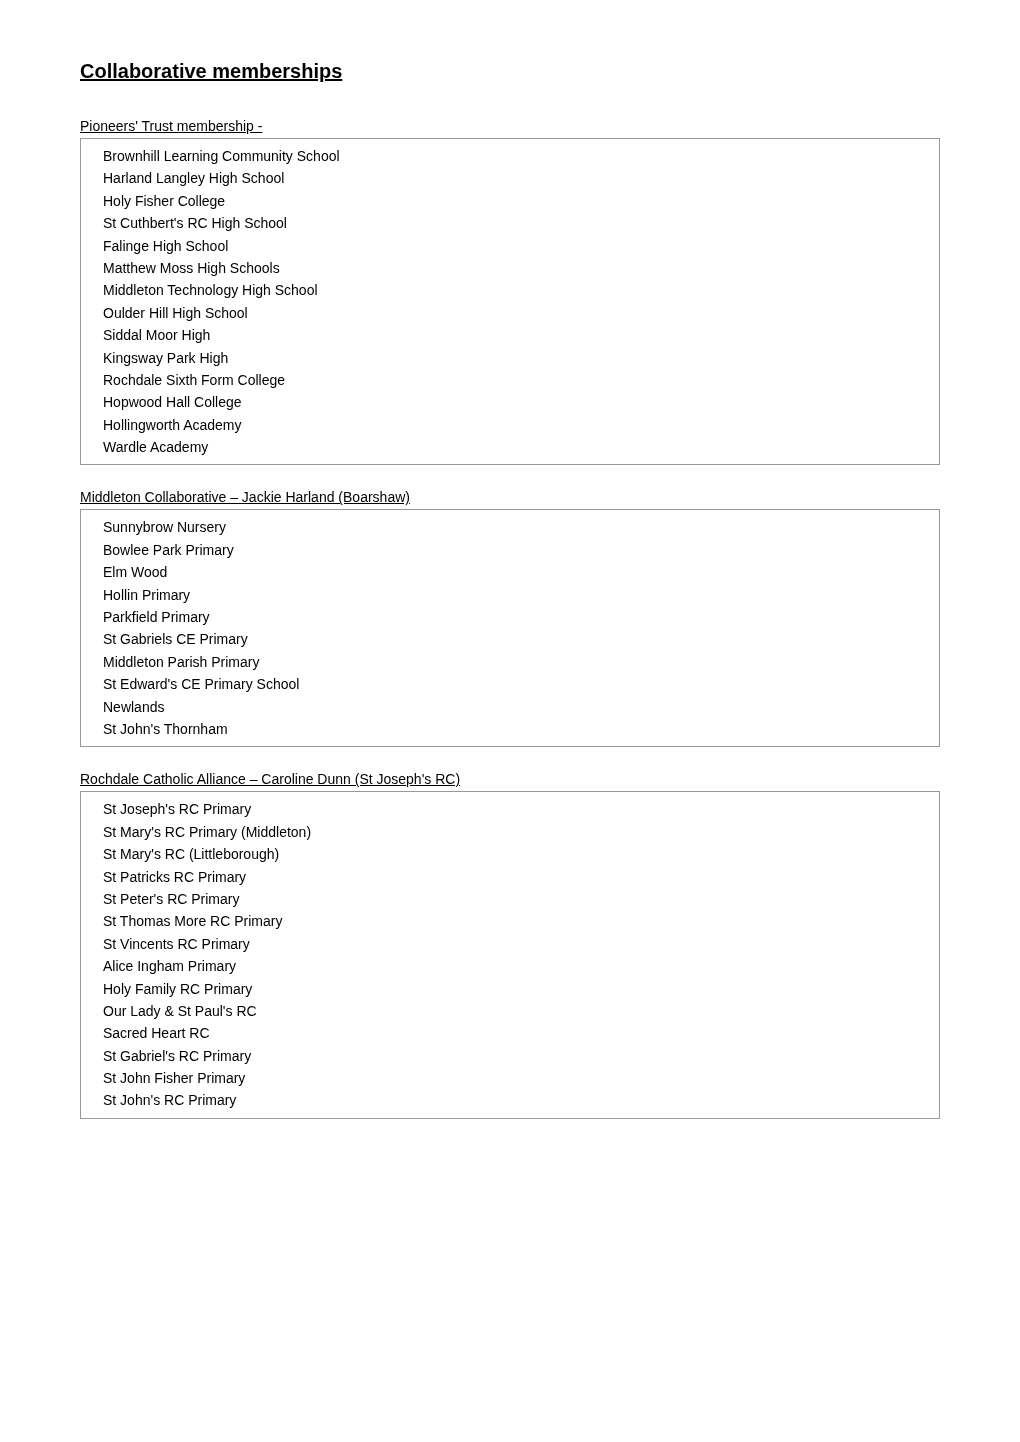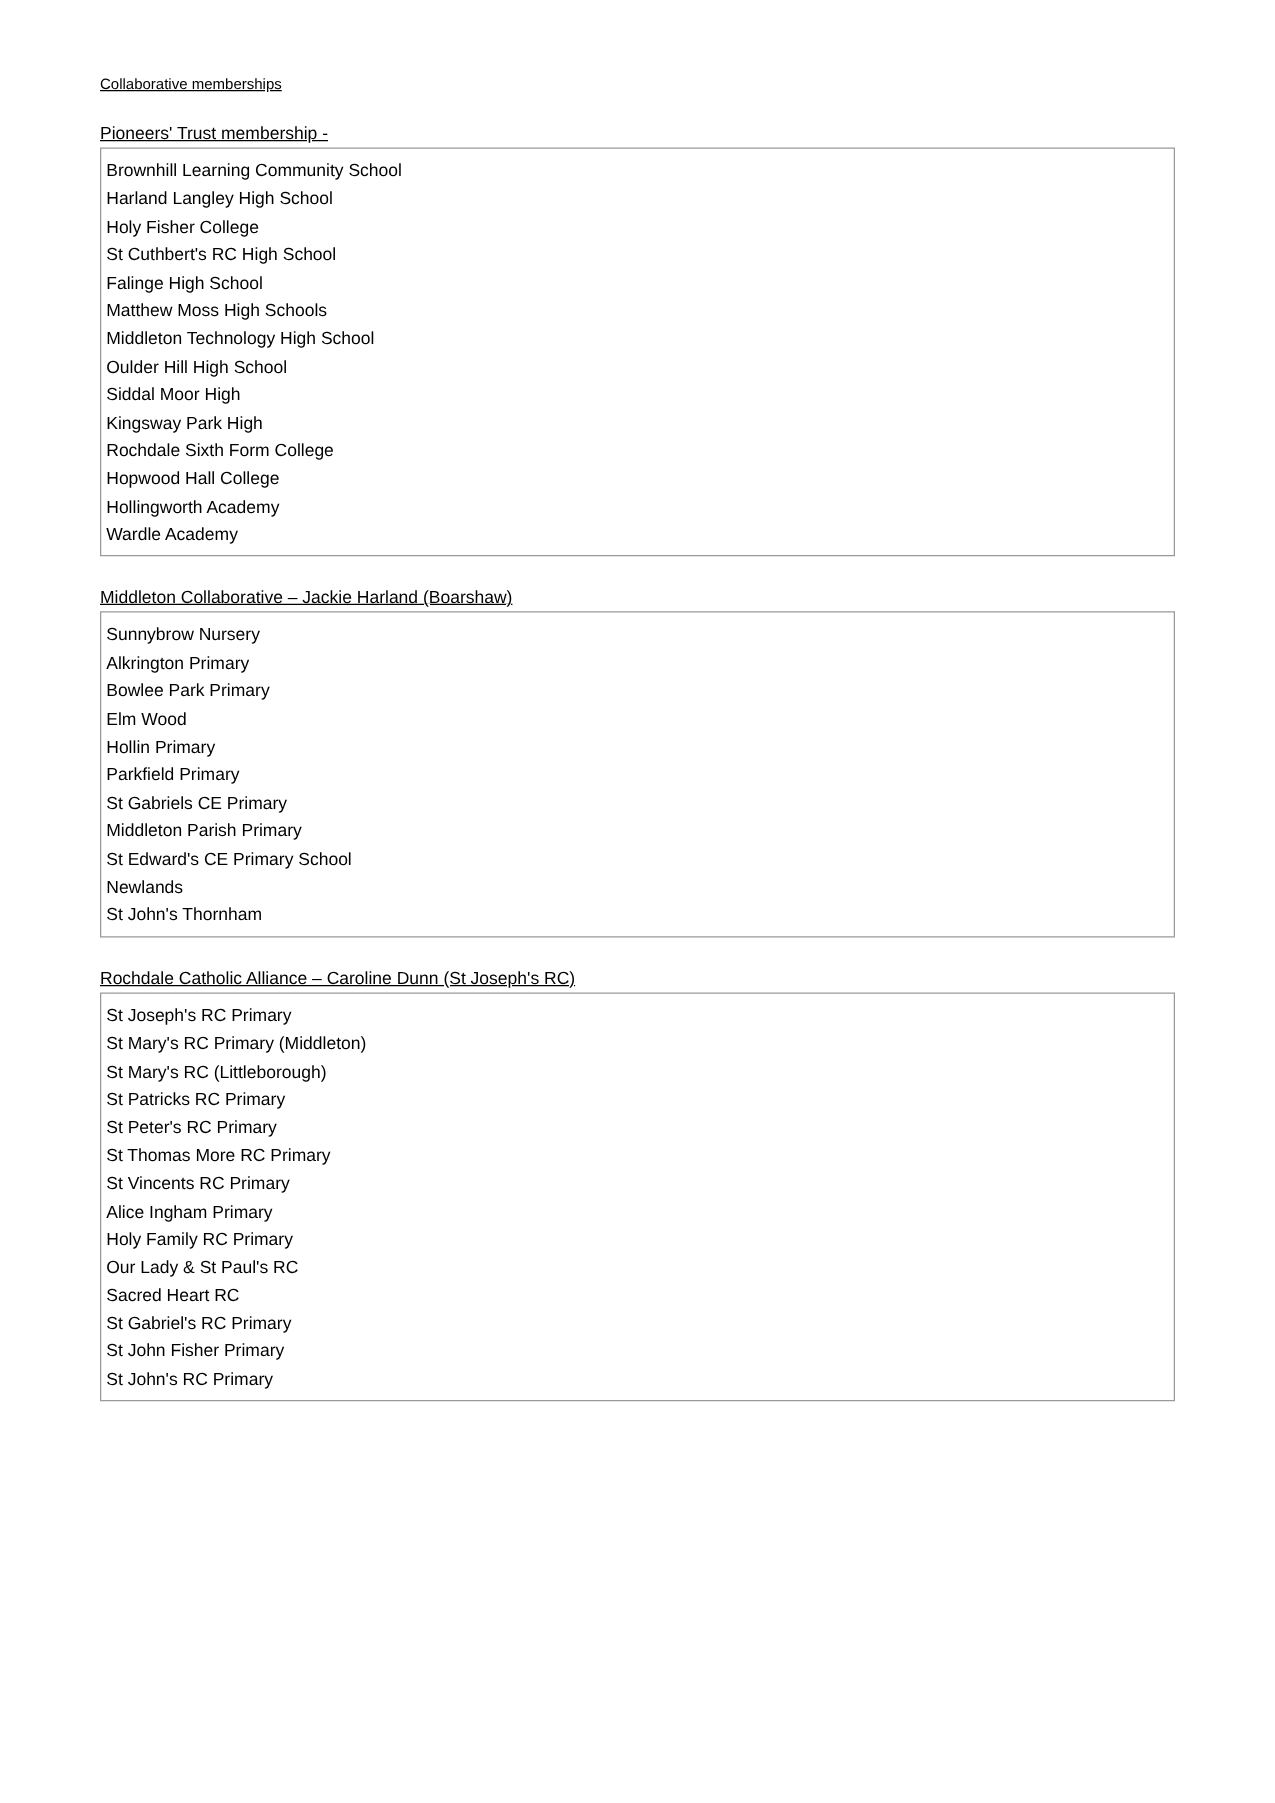--- a/index.html
+++ b/index.html
@@ -12,41 +12,41 @@
       font-family: Arial, sans-serif;
       font-size: 14px;
       color: #000;
       background: #fff;
       width: 1020px;
       min-height: 1442px;
       padding: 60px 80px;
     }
 
     .page-title {
-      font-size: 12px;
-      font-weight: normal;
+      font-size: 20px;
+      font-weight: bold;
       text-decoration: underline;
-      margin-bottom: 24px;
+      margin-bottom: 35px;
     }
 
     .section {
       margin-bottom: 24px;
     }
 
     .section-header {
       font-size: 14px;
       font-weight: normal;
       text-decoration: underline;
       margin-bottom: 0;
       padding-bottom: 4px;
     }
 
     .section-box {
       border: 1px solid #999;
-      padding: 6px 4px;
+      padding: 6px 22px;
     }
 
     .school-item {
       line-height: 1.6;
       font-size: 14px;
     }
   </style>
 </head>
 <body>
 
@@ -69,21 +69,20 @@
         <div class="school-item">Rochdale Sixth Form College</div>
         <div class="school-item">Hopwood Hall College</div>
         <div class="school-item">Hollingworth Academy</div>
         <div class="school-item">Wardle Academy</div>
       </div>
     </div>
     <div class="section">
       <div class="section-header">Middleton Collaborative – Jackie Harland (Boarshaw)</div>
       <div class="section-box">
         <div class="school-item">Sunnybrow Nursery</div>
-        <div class="school-item">Alkrington Primary</div>
         <div class="school-item">Bowlee Park Primary</div>
         <div class="school-item">Elm Wood</div>
         <div class="school-item">Hollin Primary</div>
         <div class="school-item">Parkfield Primary</div>
         <div class="school-item">St Gabriels CE Primary</div>
         <div class="school-item">Middleton Parish Primary</div>
         <div class="school-item">St Edward's CE Primary School</div>
         <div class="school-item">Newlands</div>
         <div class="school-item">St John's Thornham</div>
       </div>

